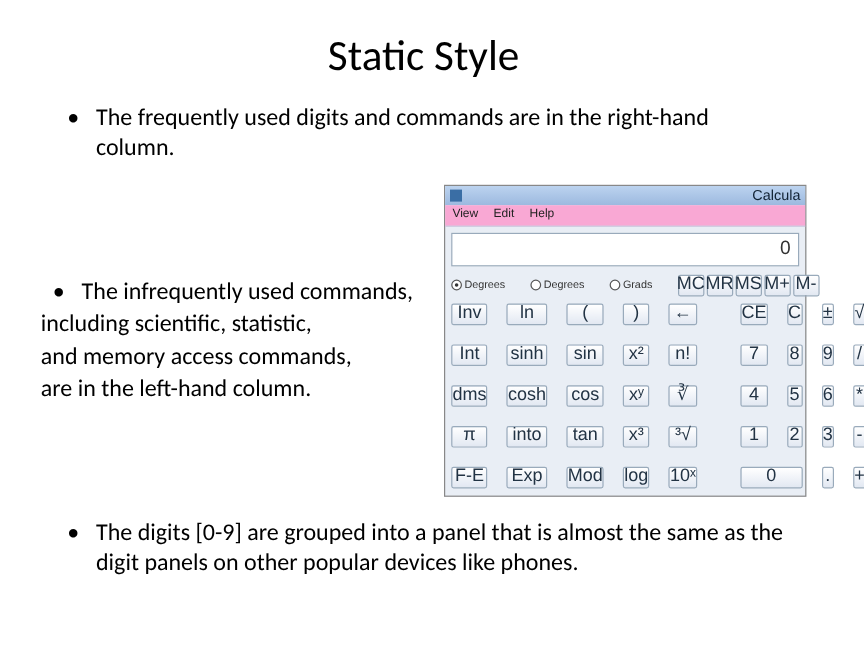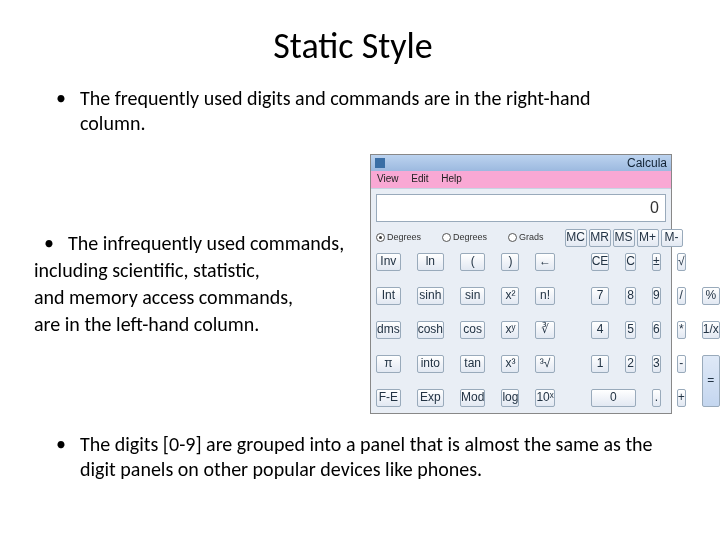--- a/index.html
+++ b/index.html
@@ -20,21 +20,21 @@
   .calc .bar .sq{width:10px;height:10px;background:#3a6ea5;margin-right:4px}
   .calc .bar .ttl{margin-left:auto;color:#123}
   .calc .menu{padding:2px 6px;font-size:10px;color:#222;background:#f9a8d4;border-bottom:1px solid #c7d3e3}
   .calc .menu span{margin-right:10px}
   .calc .disp{margin:5px;height:26px;background:#fff;border:1px solid #9ab;display:flex;align-items:center;justify-content:flex-end;padding:0 6px;font-size:16px}
   .calc .modes{display:flex;align-items:center;gap:17px;padding:2px 5px;font-size:9px}
   .calc .modes label{display:flex;align-items:center;gap:2px;margin-right:4px}
   .calc .modes .r{width:7px;height:7px;border:1px solid #555;border-radius:50%;display:inline-block;background:#fff}
   .calc .modes .r.on::after{content:"";display:block;width:3px;height:3px;background:#333;border-radius:50%;margin:2px}
   .calc .modes .mem{display:flex;gap:2px;margin-left:auto}
-  .calc .btn{display:inline-flex;align-items:center;justify-content:center;height:18px;background:linear-gradient(#fff,#e2e8f2);border:1px solid #9ab;border-radius:2px;font-size:12px;color:#234;box-sizing:border-box}
+  .calc .btn{display:inline-flex;align-items:center;justify-content:center;height:18px;background:linear-gradient(#fff,#e2e8f2);border:1px solid #9ab;border-radius:2px;font-size:15px;color:#234;box-sizing:border-box}
   .calc .grid{display:grid;grid-template-columns:repeat(5,1fr) 4px repeat(5,1fr);gap:16px;padding:4px 5px 6px 5px}
   .calc .grid .sep{grid-column:6}
   .calc .eq{grid-row:span 2;height:auto;background:linear-gradient(#dfe9f7,#c4d6ef)}
   .calc .wide{grid-column:span 2}
 </style>
 </head>
 <body>
 
 <div class="slide">
   <div class="title">Static Style</div>

